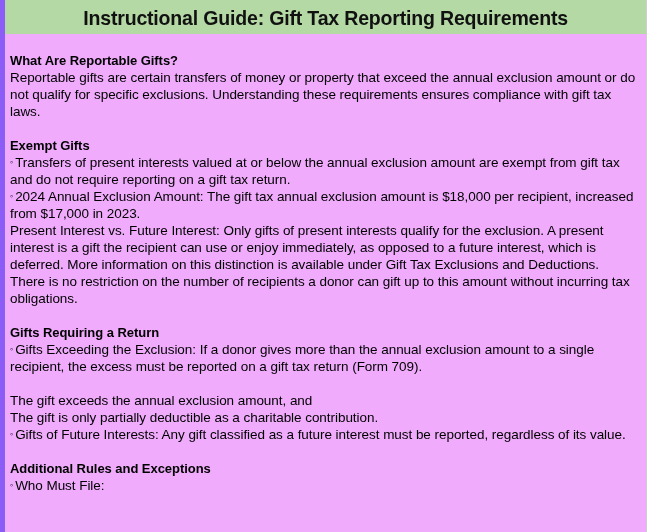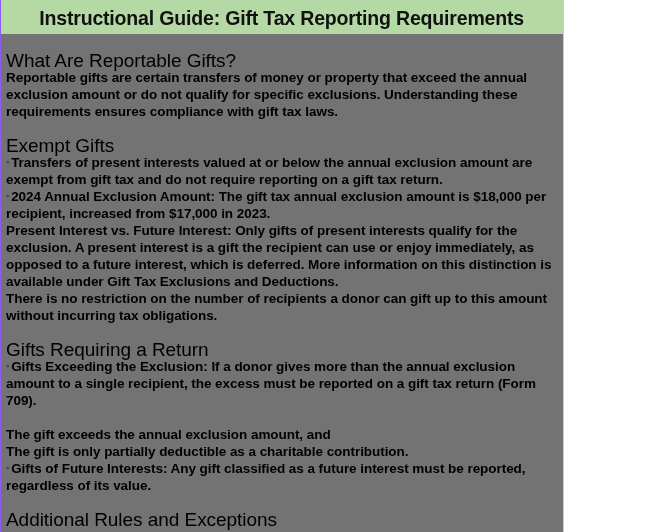--- a/index.html
+++ b/index.html
@@ -8,26 +8,26 @@
     background: #ffffff;
   }
   body {
     width: 647px;
     height: 532px;
     overflow: hidden;
     font-family: "Liberation Sans", sans-serif;
     color: #000000;
   }
   .page {
-    width: 564px;
+    width: 647px;
     height: 532px;
     box-sizing: border-box;
-    border-left: 1px solid #8b5cf6;
+    border-left: 5px solid #8b5cf6;
     border-right: 1px solid #cfcfcf;
-    background: #737373;
+    background: #f0abfc;
     position: relative;
     overflow: hidden;
   }
   .doc-header {
     background: #b5d9a5;
     height: 34px;
     display: flex;
     align-items: center;
     justify-content: center;
     box-sizing: border-box;
@@ -47,32 +47,31 @@
     padding: 18px 6px 0 5px;
     box-sizing: border-box;
   }
   .section {
     margin: 0 0 17px 0;
   }
   .section:last-child {
     margin-bottom: 0;
   }
   .sec-heading {
-    font-size: 19px;
-    font-weight: normal;
+    font-size: 13px;
+    font-weight: bold;
     line-height: 17px;
     margin: 0 0 0 0;
     letter-spacing: -0.05px;
   }
   .line {
     font-size: 13.5px;
     line-height: 17px;
     margin: 0;
     letter-spacing: -0.05px;
-    font-weight: bold;
   }
   .line.bullet {
     padding-left: 0;
   }
   .bullet-mark {
     font-size: 9px;
     vertical-align: 2px;
     margin-right: 2px;
   }
   .spacer-line {

